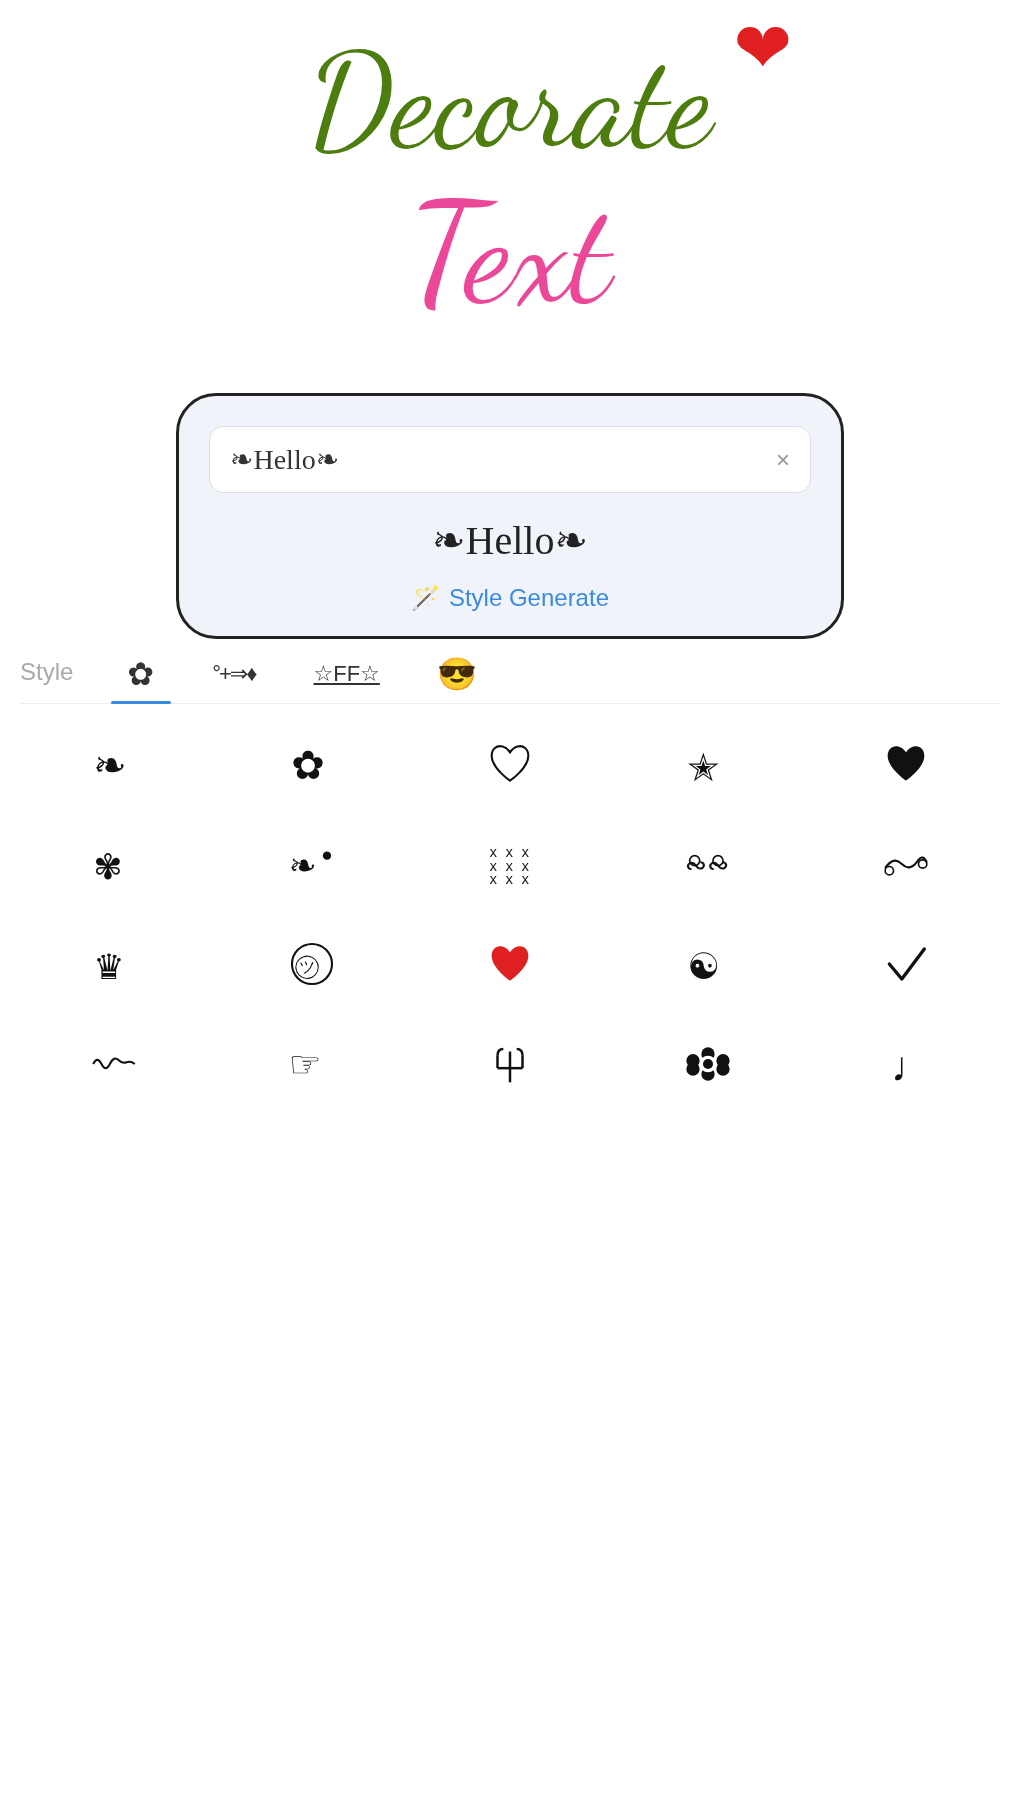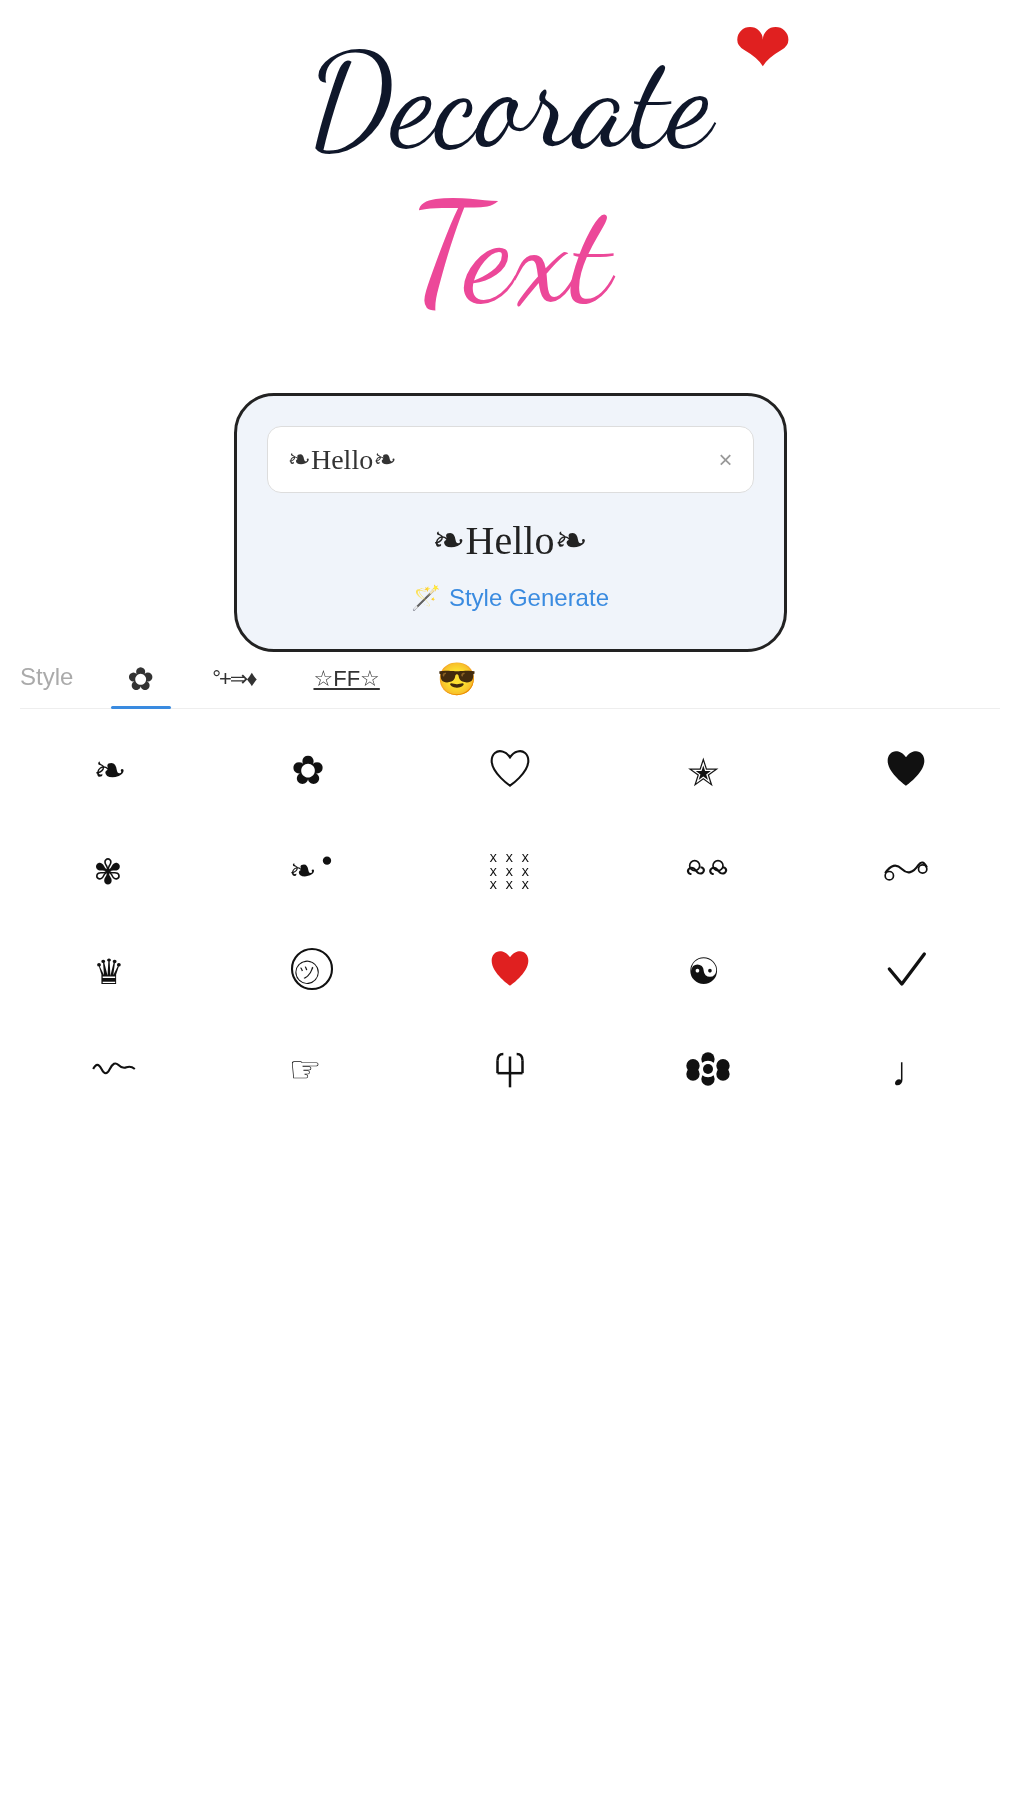--- a/index.html
+++ b/index.html
@@ -19,40 +19,40 @@
       flex-direction: column;
       align-items: center;
       padding-top: 30px;
       padding-bottom: 40px;
       position: relative;
     }
 
     .hero-title-line1 {
       font-size: 130px;
       font-family: 'Dancing Script', 'Brush Script MT', cursive;
-      color: #0f172a;
+      color: #4d7c0f;
       line-height: 1.1;
       position: relative;
     }
 
     .hero-title-line2 {
       font-size: 140px;
       font-family: 'Dancing Script', 'Brush Script MT', cursive;
       color: #ec4899;
       line-height: 1.0;
       margin-top: 10px;
     }
 
     
     .phone-mockup {
-      width: 553px;
+      width: 668px;
       background: #f0f4fa;
       border-radius: 40px;
       border: 3px solid #222;
-      padding: 30px 30px 17px 30px;
+      padding: 30px 30px 4px 30px;
       margin: 0 auto;
       margin-top: 30px;
       overflow: hidden;
     }
 
     .input-bar {
       background: #fff;
       border-radius: 14px;
       border: 1px solid #ddd;
       display: flex;
@@ -97,21 +97,21 @@
     .bottom-panel {
       background: #fff;
       padding: 0 20px 20px 20px;
     }
 
     
     .tab-bar {
       display: flex;
       align-items: center;
       border-bottom: 1px solid #eee;
-      padding: 8px 0 0 0;
+      padding: 16px 0 0 0;
       gap: 10px;
       margin-bottom: 20px;
     }
 
     .tab-label {
       font-size: 24px;
       color: #aaa;
       padding-bottom: 14px;
       padding-right: 20px;
     }

